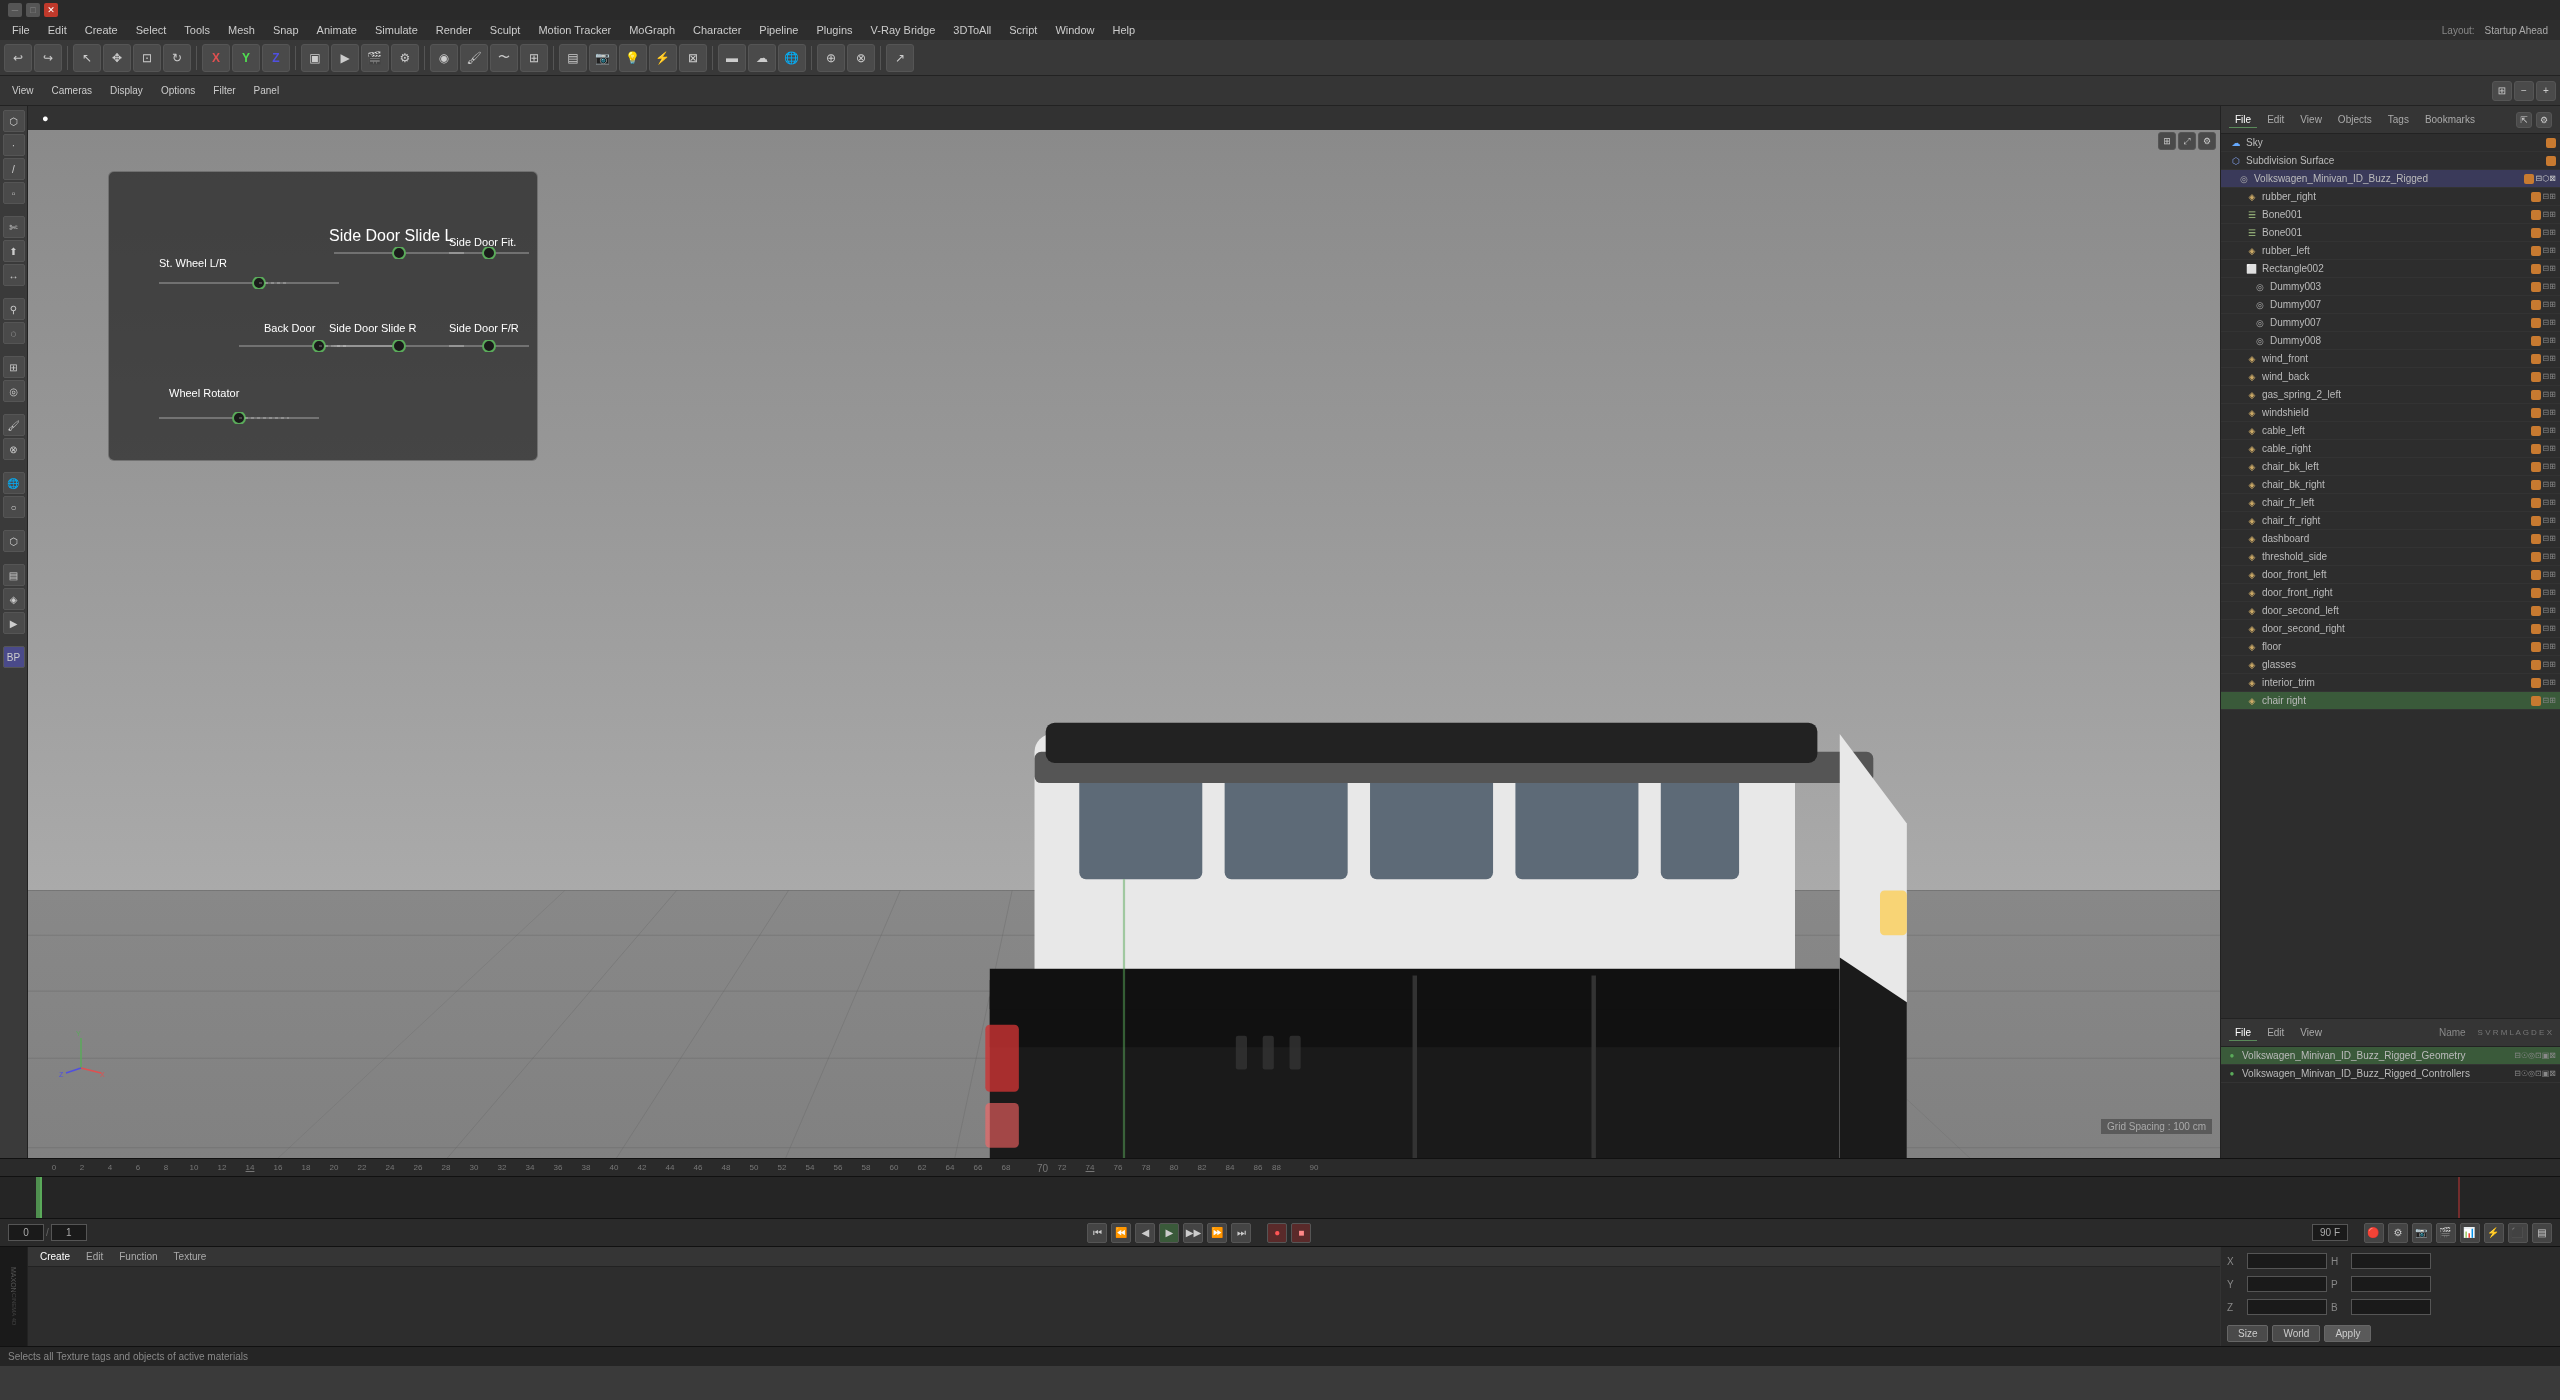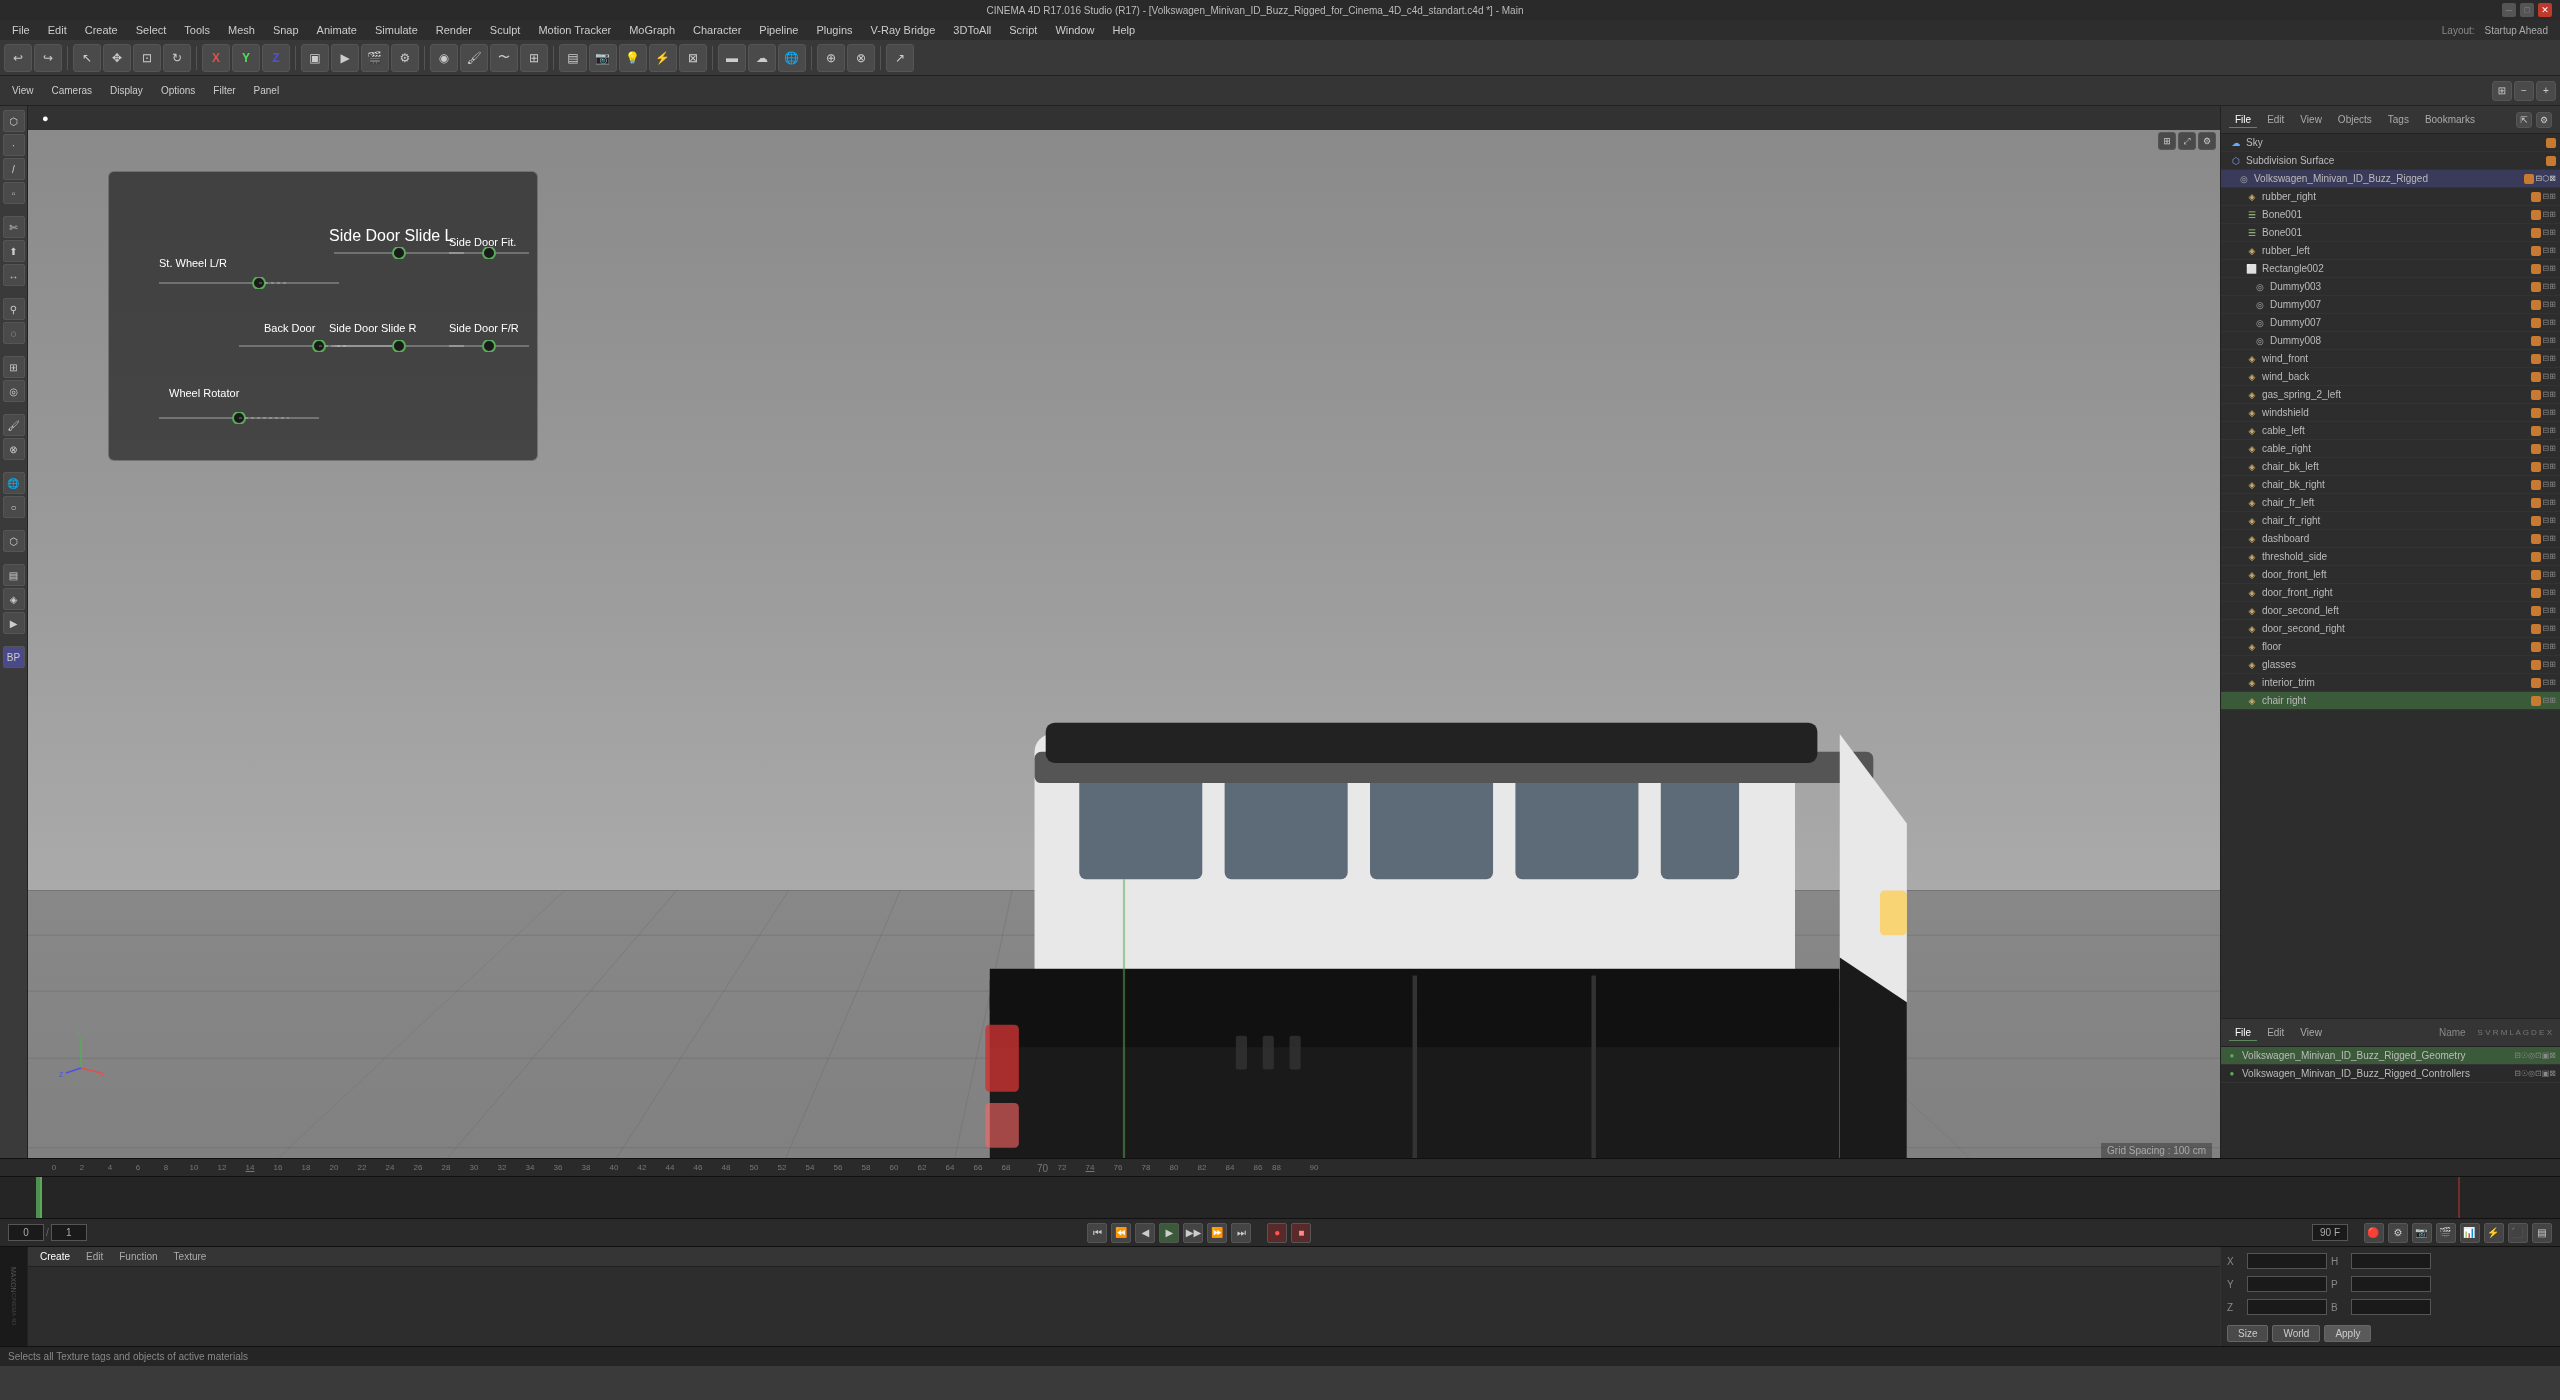--- a/index.html
+++ b/index.html
@@ -404,21 +404,21 @@
       color: #ccc;
       font-size: 10px;
       cursor: pointer;
       border-radius: 2px;
     }
     .attr-btn.apply { background: #5a5a5a; }
 
     
     .viewport-info {
       position: absolute;
-      bottom: 0;
+      bottom: 24px;
       right: 8px;
       font-size: 10px;
       color: #aaa;
       background: rgba(0,0,0,0.3);
       padding: 2px 6px;
       margin-top: 22px;
     }
 
     
     #status-bar {
@@ -457,21 +457,20 @@
       left: 8px;
       font-size: 11px;
       color: #ccc;
       pointer-events: none;
     }
   </style>
 </head>
 <body>
 
 <div id="title-bar">
-  <span style="font-size:10px;color:#bbb;flex:1;text-align:center;">CINEMA 4D R17.016 Studio (R17) - [Volkswagen_Minivan_ID_Buzz_Rigged_for_Cinema_4D_c4d_standart.c4d *] - Main</span>
   <div class="window-controls">
     <div class="win-btn minimize">─</div>
     <div class="win-btn maximize">□</div>
     <div class="win-btn close">✕</div>
   </div>
 </div>
 
 <div id="menu-bar">
   <span class="menu-item">File</span>
   <span class="menu-item">Edit</span>

